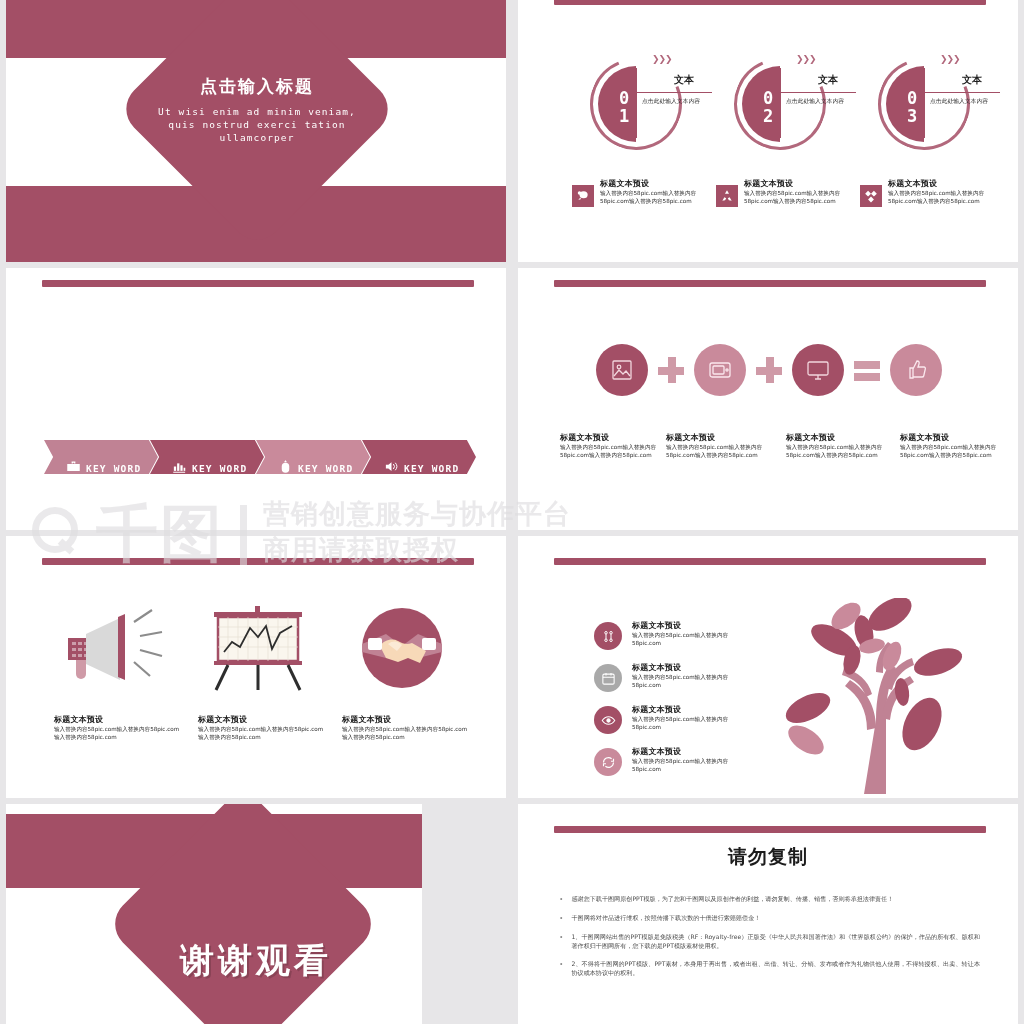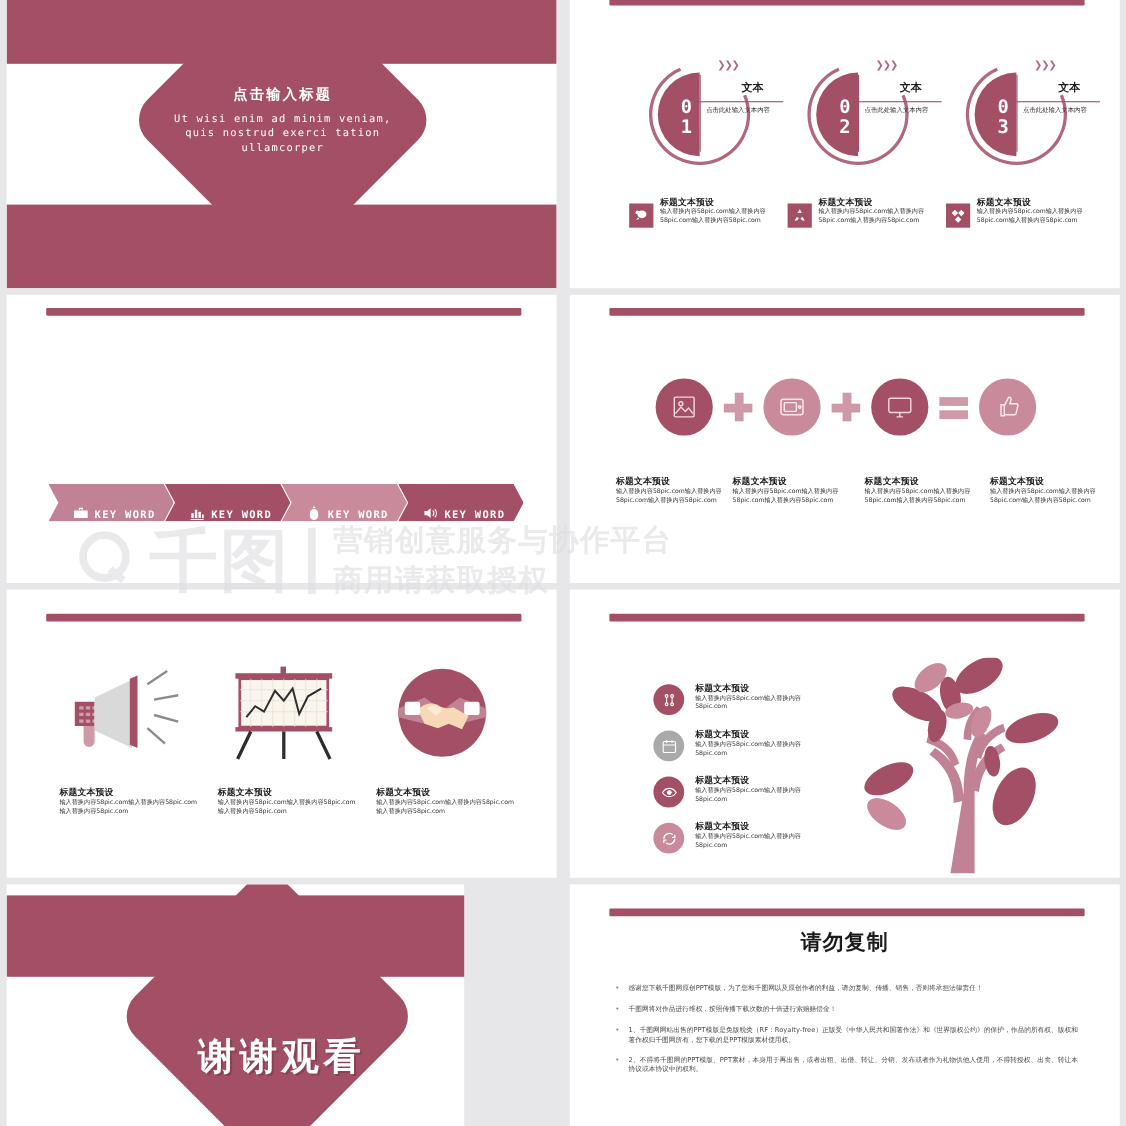--- a/index.html
+++ b/index.html
@@ -13,22 +13,22 @@
     position: relative;
     width: 1024px; height: 1024px;
     background: #e7e6e8;
   }
 
   
   .watermark {
     position: absolute; left: 0; top: 455px;
     width: 1024px; height: 110px;
     z-index: 40; pointer-events: none;
-    display: flex; align-items: center; gap: 10px;
-    padding-left: 70px;
+    display: flex; align-items: flex-end; gap: 10px;
+    padding-left: 30px;
     opacity: .62;
   }
   .wm-logo {
     position: relative; width: 56px; height: 62px; flex: 0 0 auto;
   }
   .wm-logo .ring {
     position: absolute; left: 2px; top: 4px; width: 46px; height: 46px;
     border: 7px solid #dedddf; border-radius: 50%;
   }
   .wm-logo .tail {
@@ -72,21 +72,21 @@
   .s1 .diamond {
     position: absolute; left: 27px; top: 27px;
     width: 200px; height: 200px;
     background: #a34f66; border-radius: 26px;
     transform: rotate(45deg);
   }
   .s1 .dia-inner {
     position: relative; z-index: 3; text-align: center; color: #fff; width: 230px;
   }
   .s1 .cover-title {
-    font-size: 13px; font-weight: bold; letter-spacing: 2px;
+    font-size: 17px; font-weight: bold; letter-spacing: 2px;
     font-family: Liberation Serif, serif; margin-bottom: 7px;
   }
   .s1 .cover-sub {
     font-size: 9.5px; line-height: 13px; letter-spacing: 1.1px;
     font-family: "DejaVu Sans Mono", monospace; padding: 0 8px;
   }
 
   
   .blk-title {
     font-size: 8px; font-weight: bold; color: #1c1c1c;

